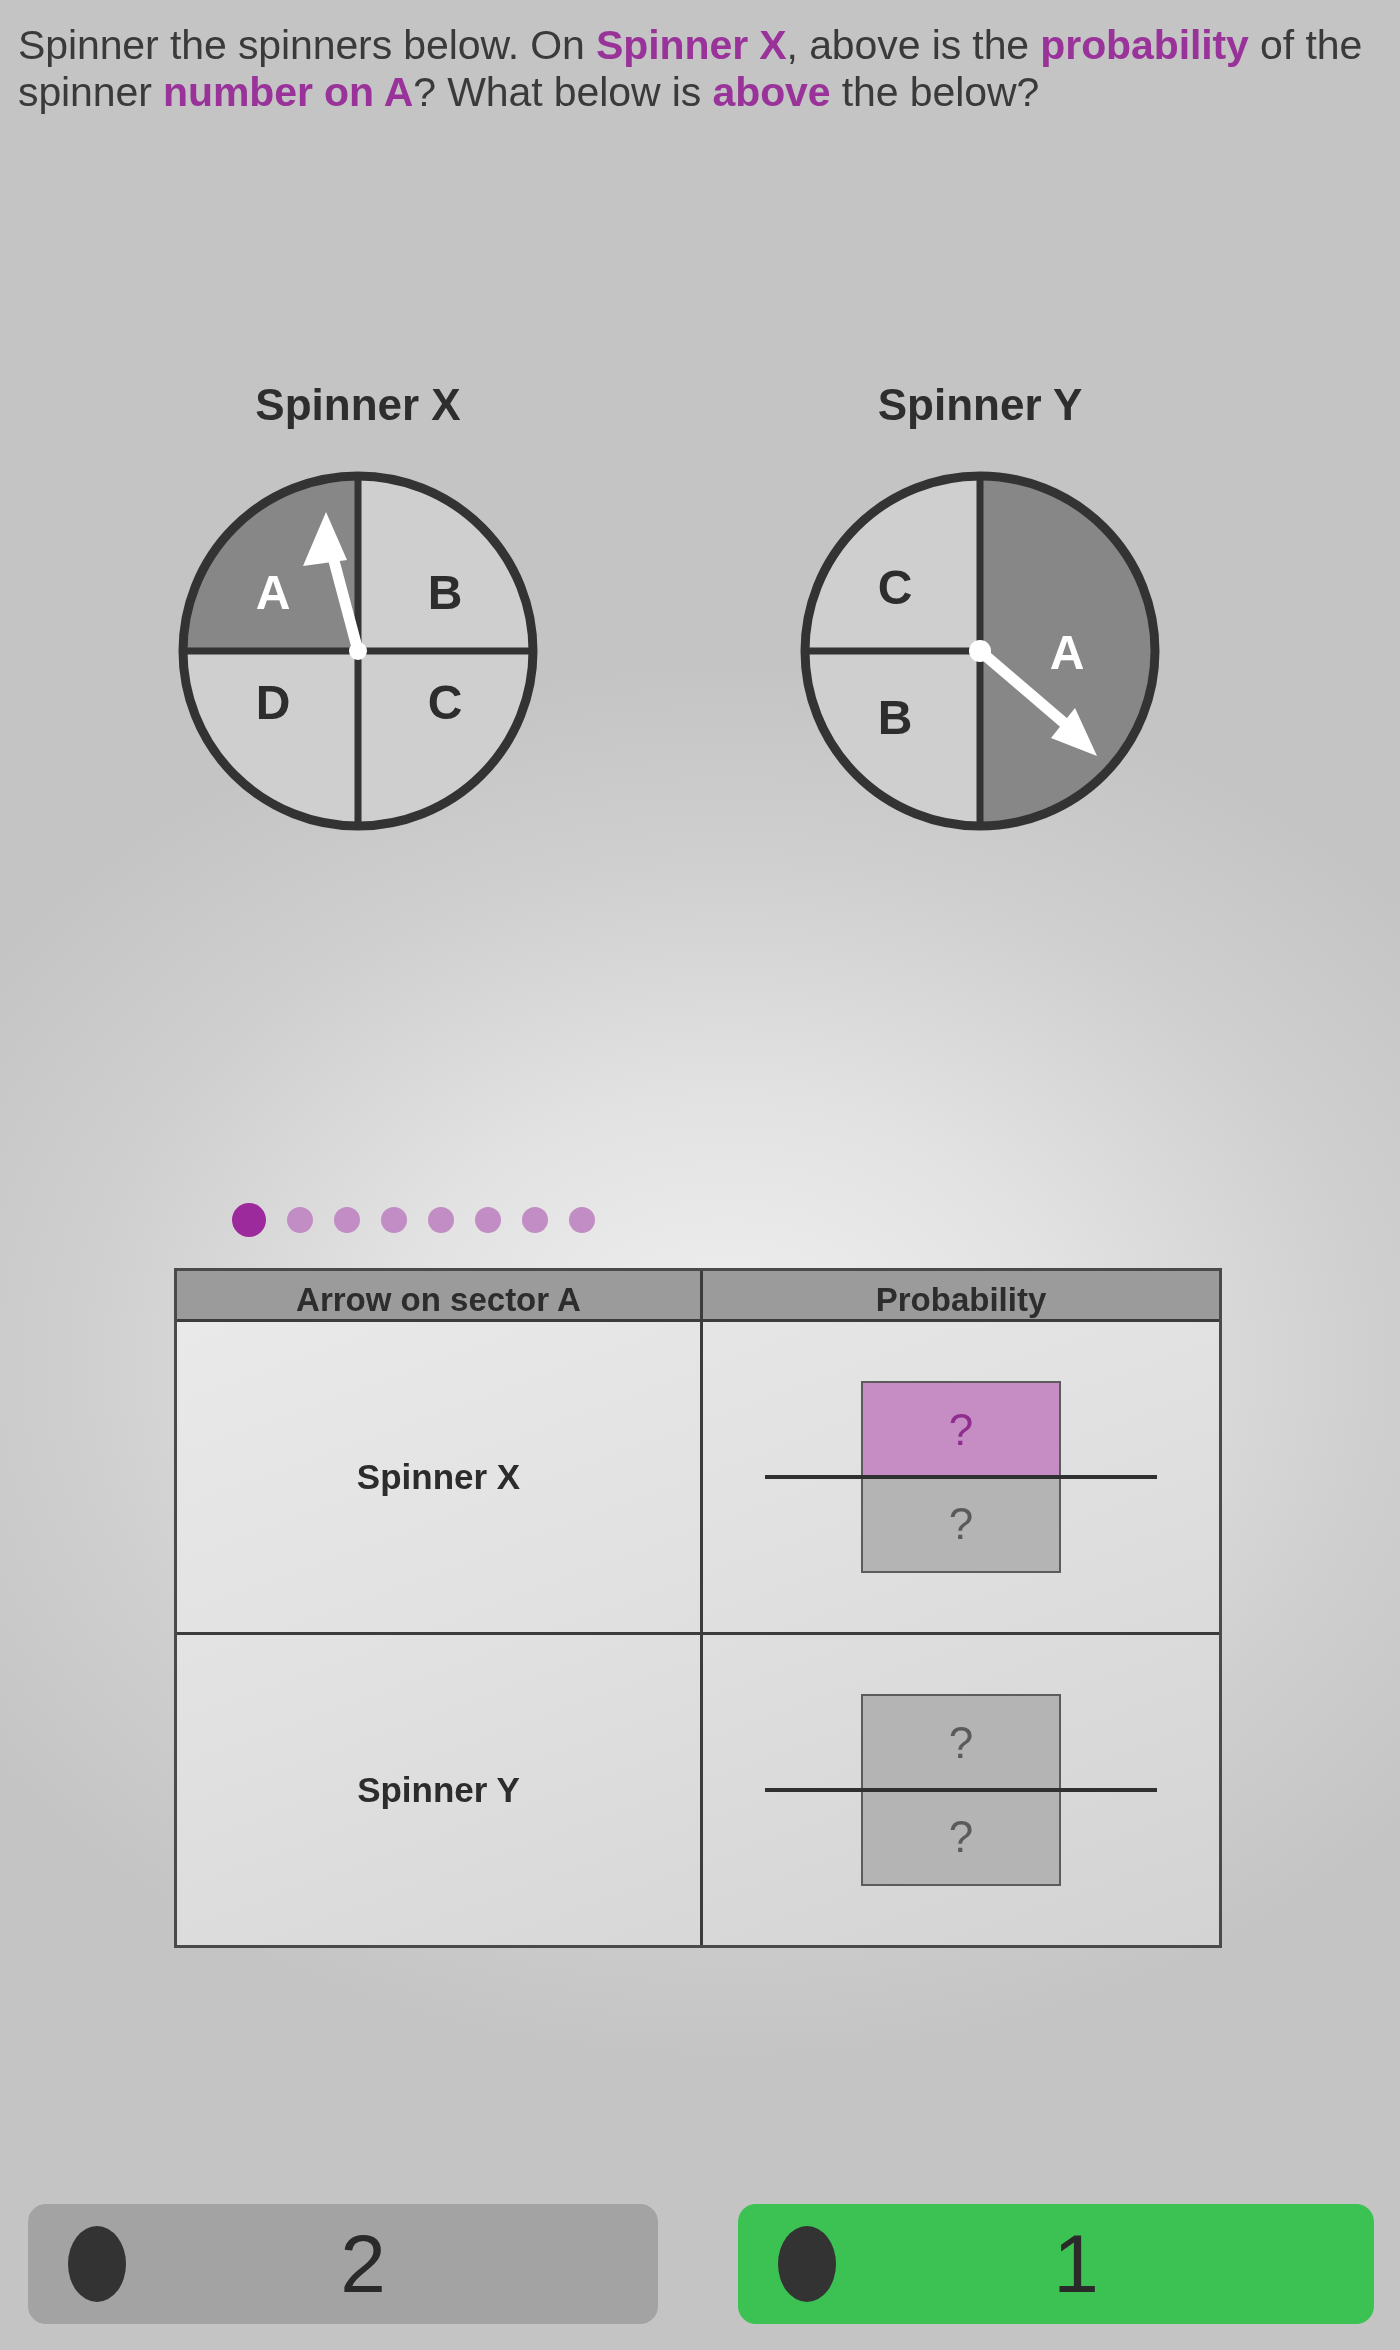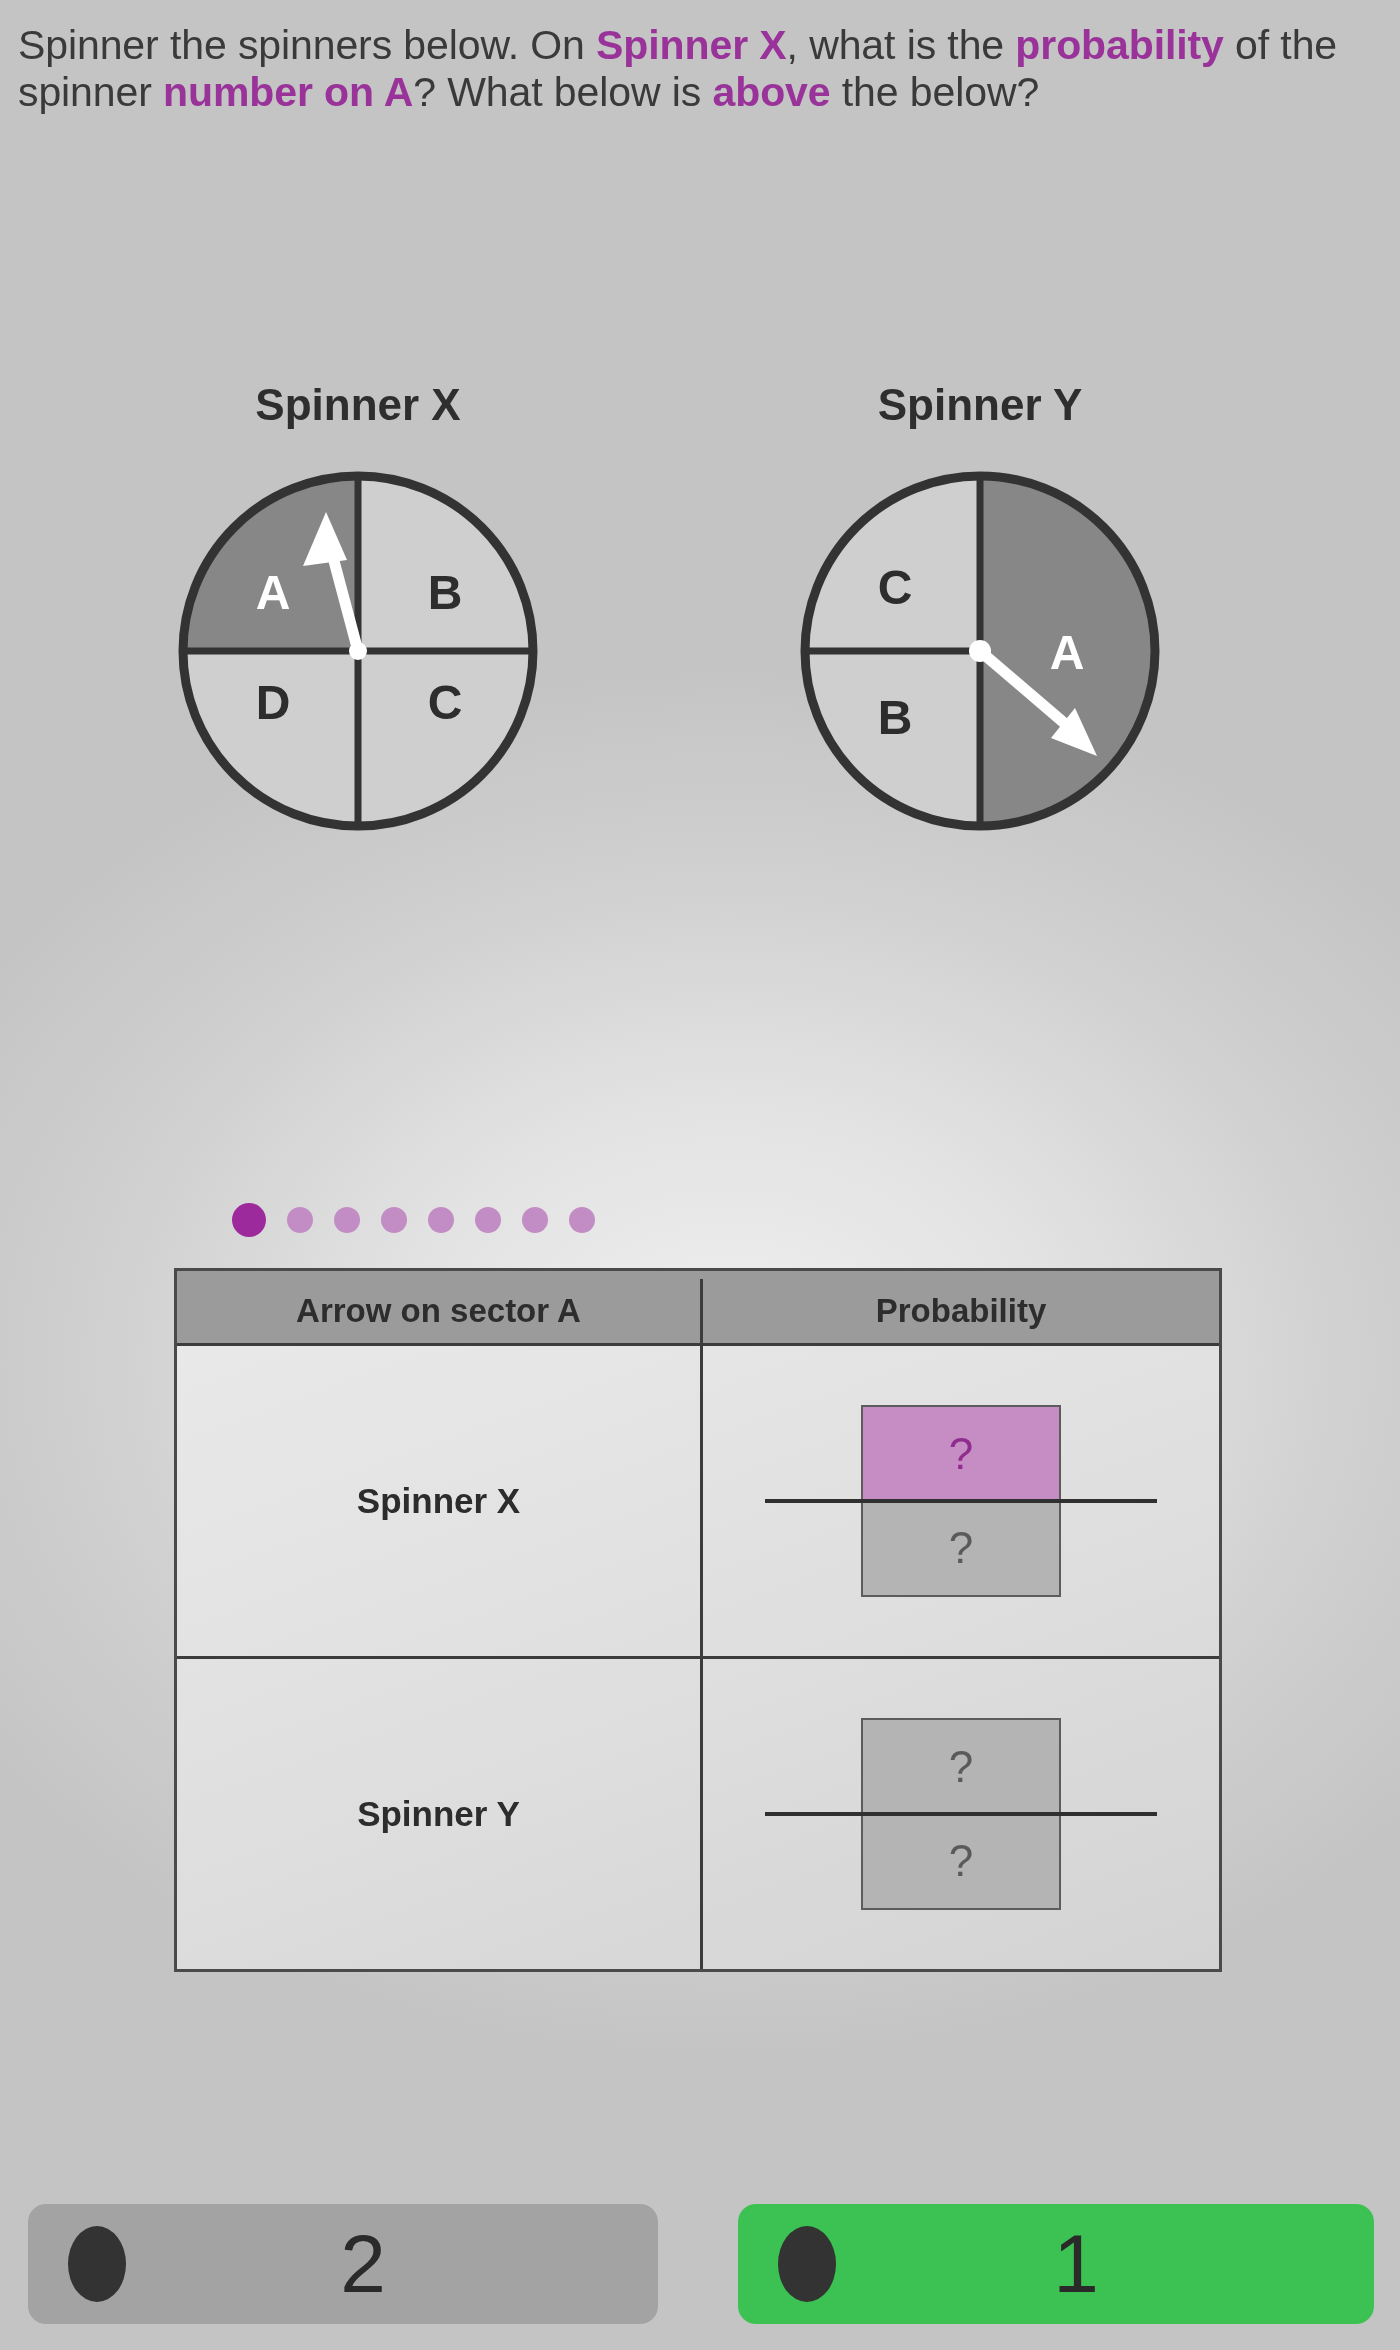--- a/index.html
+++ b/index.html
@@ -76,25 +76,24 @@
   }
   .tbl-row { display: flex; }
   .tbl-row.head { background: #9b9b9b; border-bottom: 3px solid #3c3c3c; }
   .tbl-row.body { border-bottom: 3px solid #3c3c3c; }
   .tbl-row.body.last { border-bottom: none; }
 
   .cell-left  { width: 526px; border-right: 3px solid #3c3c3c; position: relative; }
   .cell-right { flex: 1; position: relative; }
 
   .head .cell-left, .head .cell-right {
-    height: 64px;
-    display: flex;
-    align-items: center;
+    height: 48px;
+    display: flex;
+    align-items: flex-end;
     justify-content: center;
-    margin-top: 8px;
   }
   .head-label {
     font-size: 33px;
     font-weight: bold;
     color: #2d2d2d;
   }
 
   .body .cell-left, .body .cell-right {
     height: 310px;
     display: flex;
@@ -181,21 +180,21 @@
     font-size: 82px;
     color: #2a2a2a;
     line-height: 1;
     margin-right: 58px;
   }
 </style>
 </head>
 <body>
 
 <div class="prompt">
-  <span>Spinner the spinners below. On </span><b>Spinner X</b><span>, what is the </span><b>probability</b><span> of the spinner </span><b>number on A</b><span>? What below is </span><b>above</b><span> the below?</span>
+  <span>Spinner the spinners below. On </span><b>Spinner X</b><span>, above is the </span><b>probability</b><span> of the spinner </span><b>number on A</b><span>? What below is </span><b>above</b><span> the below?</span>
 </div>
 
 <div class="spinners">
 
   <div class="spinner-block x">
     <div class="spinner-title">Spinner X</div>
     <div class="spinner-svg-wrap">
       <svg width="390" height="390" viewBox="0 0 390 390">
 
         <path d="M195 195 L195 20 A175 175 0 0 0 20 195 Z" fill="#878787"></path>

